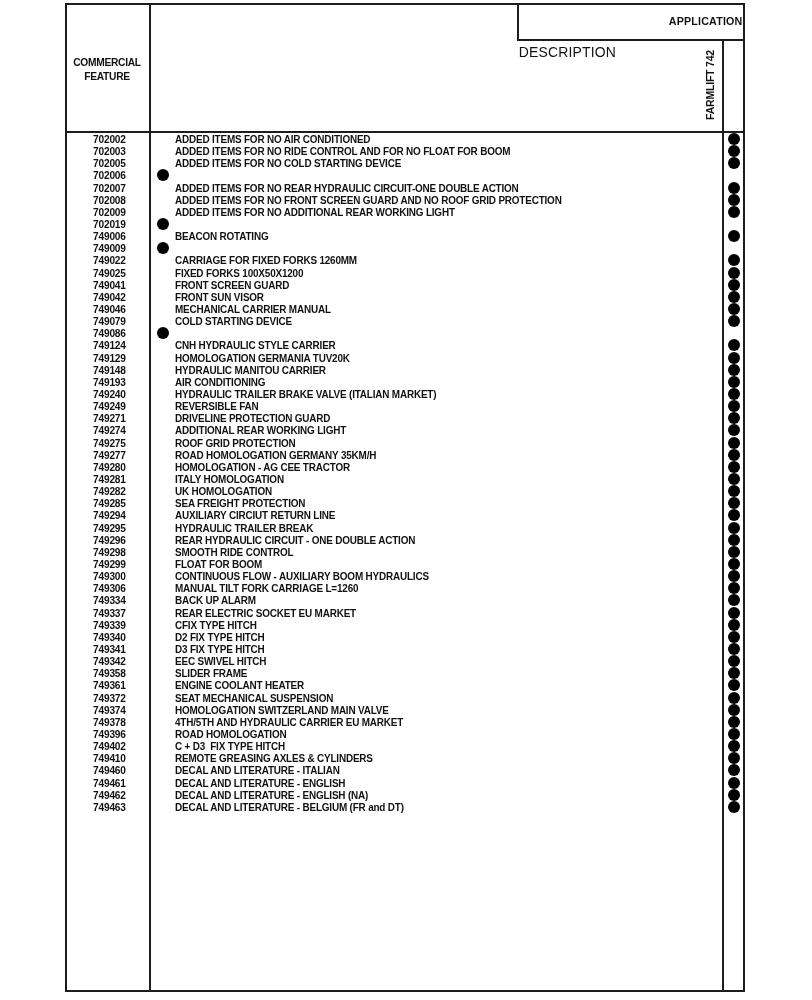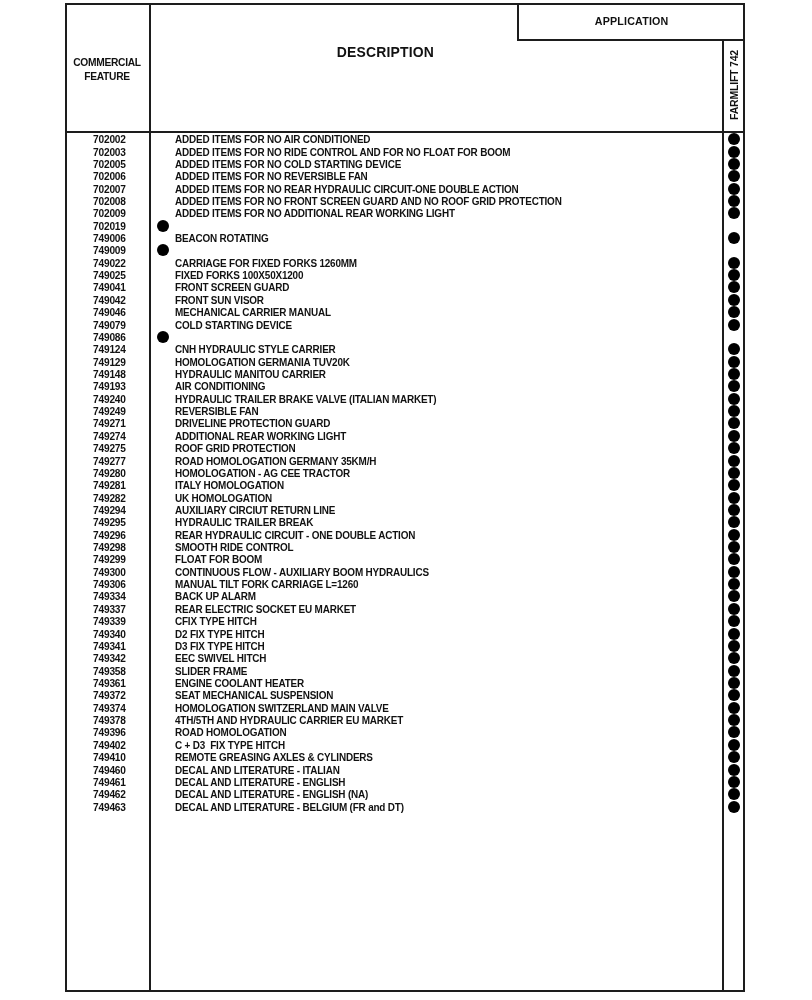--- a/index.html
+++ b/index.html
@@ -19,25 +19,25 @@
     border: 2px solid #1d1d1d;
   }
   .rule { position: absolute; background: #1d1d1d; }
   .v-col1   { left: 149px; top: 3px;   width: 2px;  height: 989px; }
   .v-app    { left: 517px; top: 3px;   width: 2px;  height: 38px;  }
   .h-app    { left: 517px; top: 39px;  width: 228px; height: 2px;  }
   .v-dots   { left: 722px; top: 39px;  width: 2px;  height: 953px; }
   .h-header { left: 65px;  top: 131px; width: 680px; height: 2px;  }
 
   
-  .hcell { position: absolute; display: flex; align-items: center; justify-content: center; text-align: center; }
+  .hcell { position: absolute; display: flex; align-items: center; justify-content: flex-end; text-align: center; }
   .hcell-commercial { left: 65px; top: 3px; width: 84px; height: 132px;
     font-size: 11px; font-weight: bold; line-height: 1.3; letter-spacing: -0.3px; }
   .hcell-description { left: 150px; top: 3px; width: 470px; height: 96px;
-    font-size: 15px; font-weight: bold; letter-spacing: 0.2px; }
+    font-size: 15px; font-weight: normal; letter-spacing: 0.2px; }
   .hcell-application { left: 519px; top: 3px; width: 226px; height: 36px;
     font-size: 11.5px; font-weight: bold; letter-spacing: 0.2px; }
   .hcell-model { left: 722px; top: 39px; width: 23px; height: 92px; overflow: visible; }
   .hcell-model span {
     transform: rotate(-90deg);
     white-space: nowrap;
     font-size: 10.5px; font-weight: bold; letter-spacing: -0.2px;
   }
   .cond { display: inline-block; transform: scaleX(0.93); transform-origin: center center; }
 
@@ -119,23 +119,20 @@
       <span>ADDED ITEMS FOR NO COLD STARTING DEVICE</span>
     </div>
     <div class="tcell-dot">
       <span class="dot"></span>
     </div>
   </div>
       <div class="trow">
     <div class="tcell-code">
       <span>702006</span>
     </div>
-    <div class="tcell-desc">
-      <span>ADDED ITEMS FOR NO REVERSIBLE FAN</span>
-    </div>
     <div class="tcell-dot">
       <span class="dot"></span>
     </div>
   </div>
       <div class="trow">
     <div class="tcell-code">
       <span>702007</span>
     </div>
     <div class="tcell-desc">
       <span>ADDED ITEMS FOR NO REAR HYDRAULIC CIRCUIT-ONE DOUBLE ACTION</span>
@@ -405,20 +402,31 @@
     </div>
     <div class="tcell-desc">
       <span>UK HOMOLOGATION</span>
     </div>
     <div class="tcell-dot">
       <span class="dot"></span>
     </div>
   </div>
       <div class="trow">
     <div class="tcell-code">
+      <span>749285</span>
+    </div>
+    <div class="tcell-desc">
+      <span>SEA FREIGHT PROTECTION</span>
+    </div>
+    <div class="tcell-dot">
+      <span class="dot"></span>
+    </div>
+  </div>
+      <div class="trow">
+    <div class="tcell-code">
       <span>749294</span>
     </div>
     <div class="tcell-desc">
       <span>AUXILIARY CIRCIUT RETURN LINE</span>
     </div>
     <div class="tcell-dot">
       <span class="dot"></span>
     </div>
   </div>
       <div class="trow">

